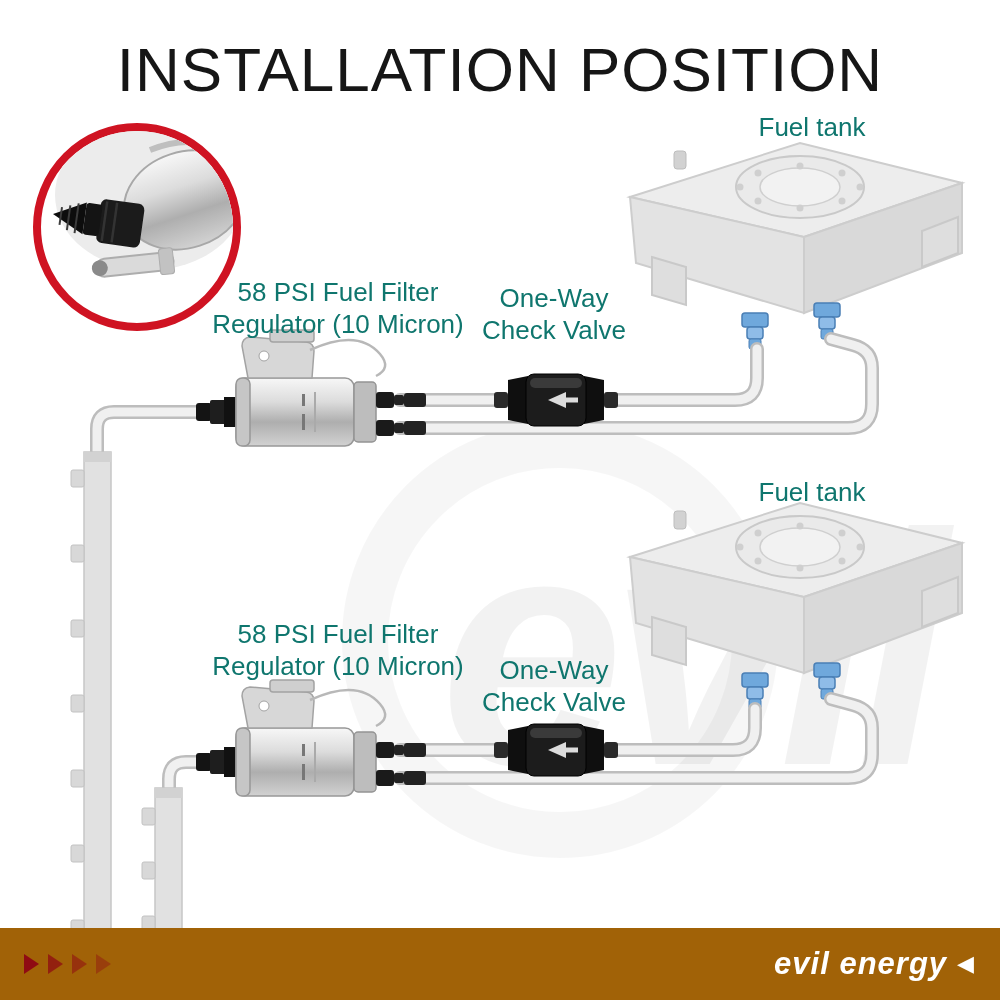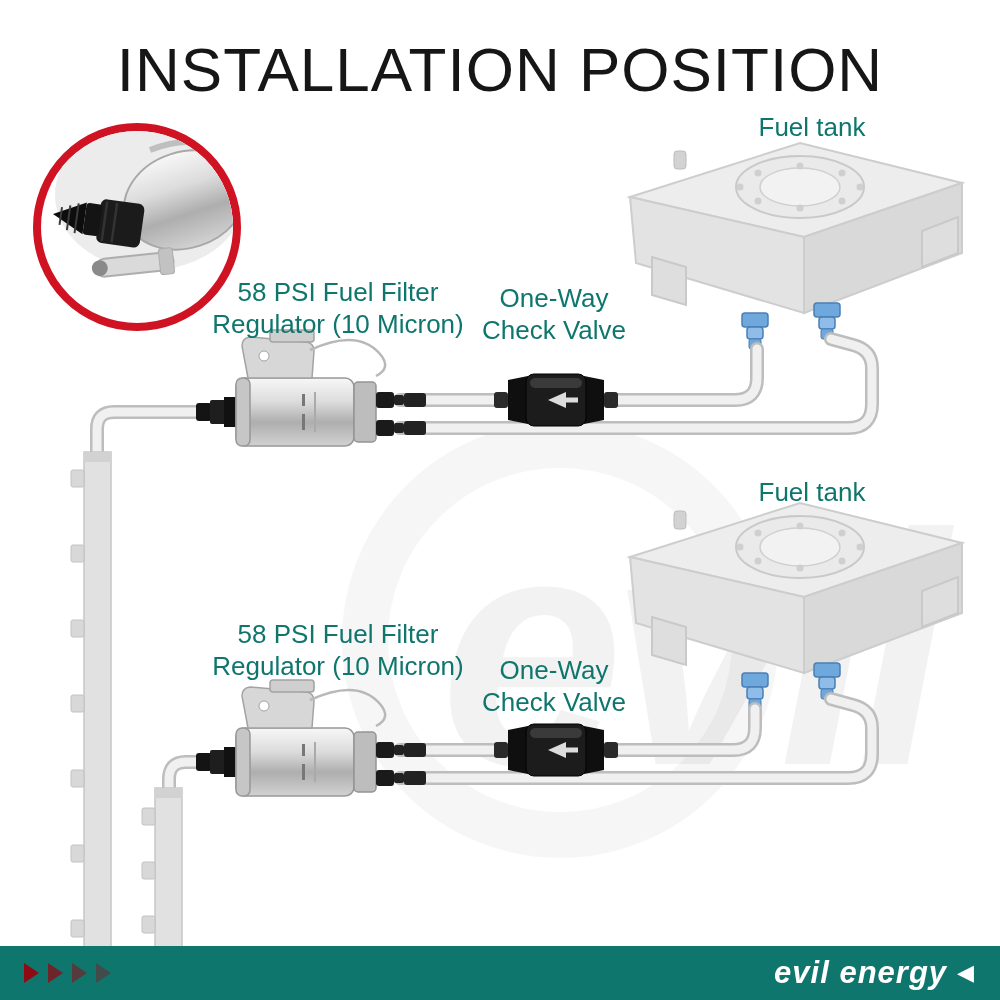--- a/index.html
+++ b/index.html
@@ -17,22 +17,22 @@
 
   .label { position:absolute; text-align:center; font-size:26px; line-height:1.24;
            color:#0f766e; z-index:2; }
   .lbl-tank-top    { top:111px; left:737px; width:150px; }
   .lbl-filter-top  { top:276px; left:208px; width:260px; }
   .lbl-valve-top   { top:282px; left:464px; width:180px; }
   .lbl-tank-bottom { top:476px; left:737px; width:150px; }
   .lbl-filter-bottom { top:618px; left:208px; width:260px; }
   .lbl-valve-bottom  { top:654px; left:464px; width:180px; }
 
-  .footer { position:absolute; left:0; bottom:0; width:100%; height:54px;
-            background:#0f766e; z-index:3;padding-left:10px; }
+  .footer { position:absolute; left:0; bottom:0; width:100%; height:72px;
+            background:#a16207; z-index:3;padding-left:10px; }
   .footer-arrows { position:absolute; left:24px; top:50%; transform:translateY(-50%);
                    display:flex; gap:9px; align-items:center; }
   .tri { width:0; height:0; border-left:15px solid #8f0b13;
          border-top:10px solid transparent; border-bottom:10px solid transparent; }
   .tri:nth-child(2){ opacity:.75 } .tri:nth-child(3){ opacity:.55 } .tri:nth-child(4){ opacity:.4 }
   .brand-wrap { position:absolute; right:26px; top:50%; transform:translateY(-50%);
                 display:flex; align-items:center; gap:10px; color:#ffffff; }
   .brand-text { font-size:31px; font-weight:bold; font-style:italic; letter-spacing:1px; }
   .brand-arrow { font-size:22px; line-height:1; }
 </style>

